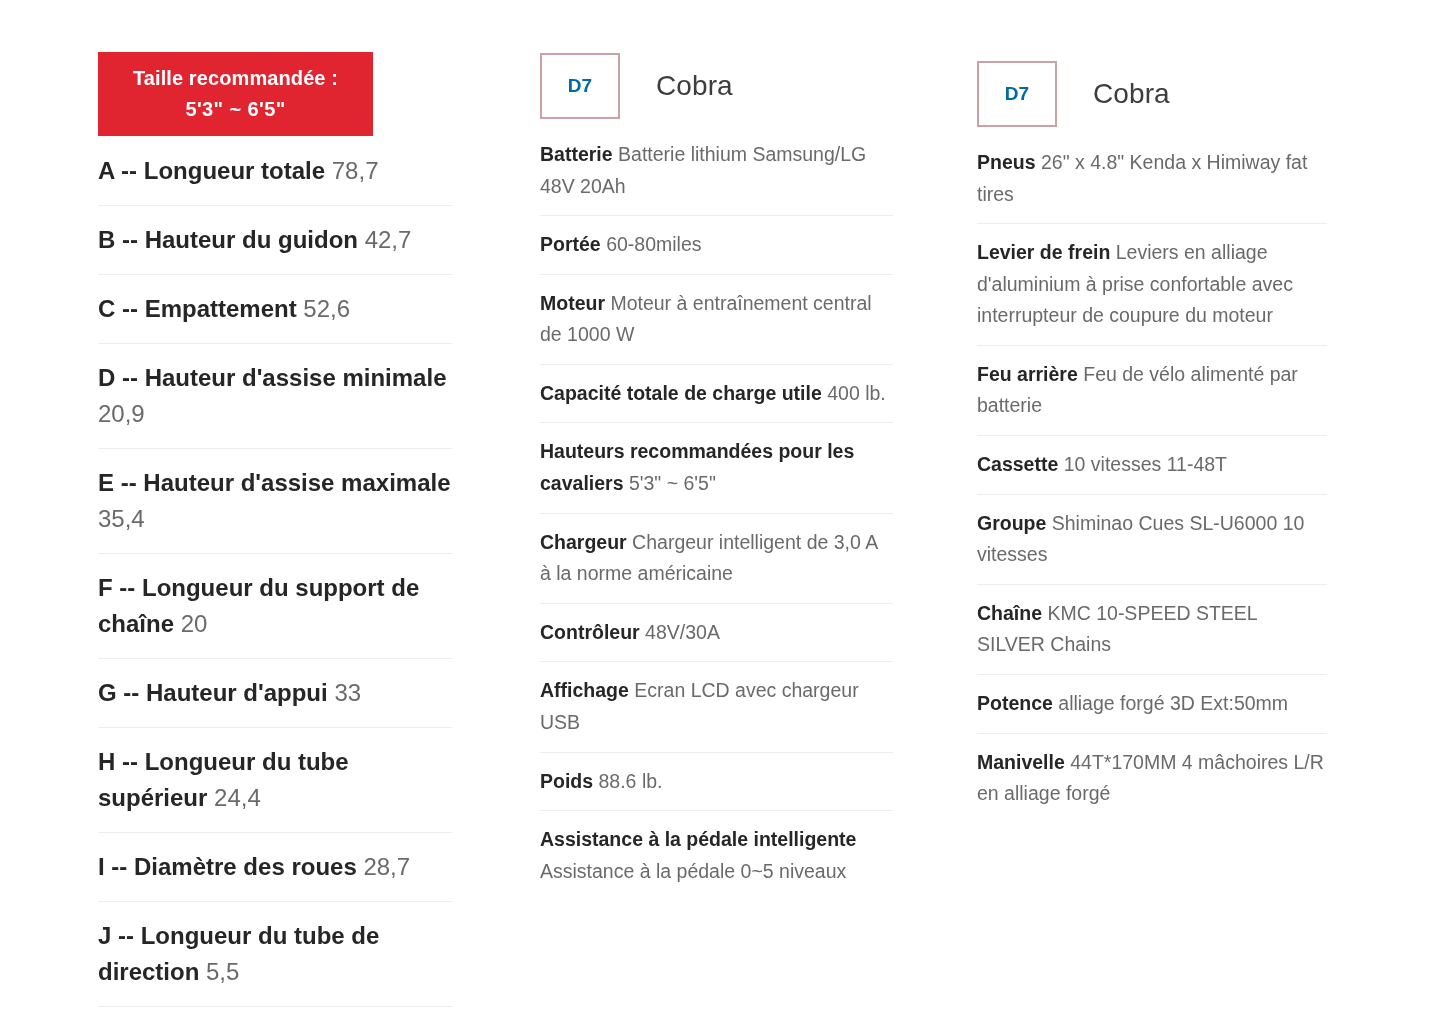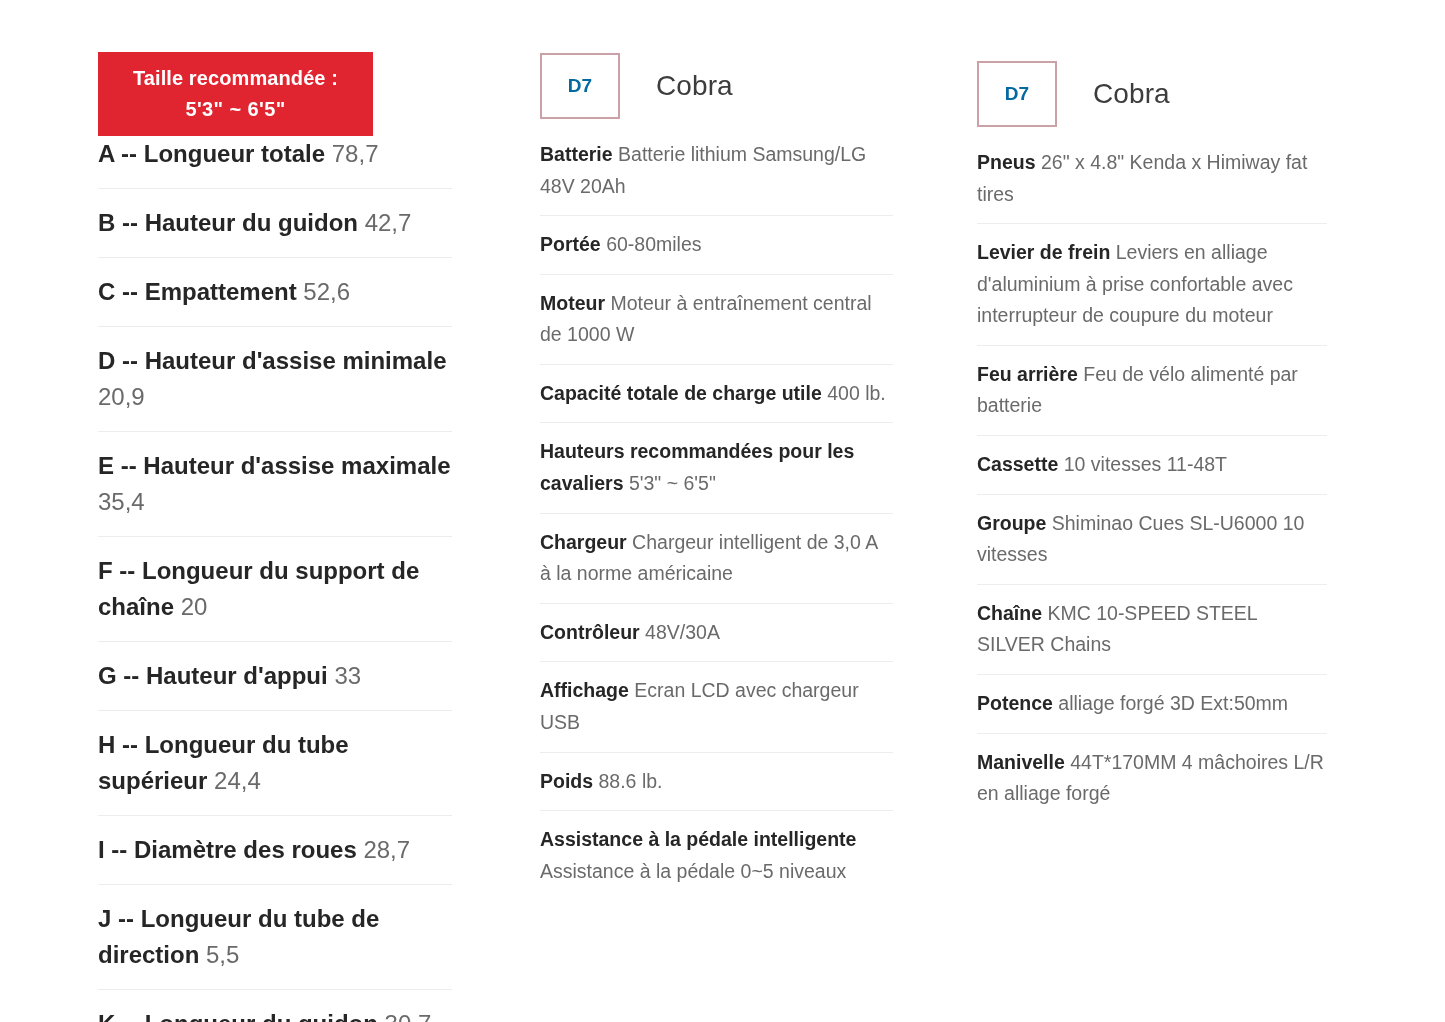--- a/index.html
+++ b/index.html
@@ -63,20 +63,21 @@
     background: #e02530;
     color: #ffffff;
     display: flex;
     flex-direction: column;
     align-items: center;
     justify-content: center;
     font-size: 20px;
     font-weight: bold;
     line-height: 1.55;
     letter-spacing: 0.1px;
+    margin-bottom: 17px;
   }
   .size-banner .line2 {
     letter-spacing: 0.4px;
   }
 
   
   .model-head {
     display: flex;
     align-items: center;
     margin-bottom: 18px;

